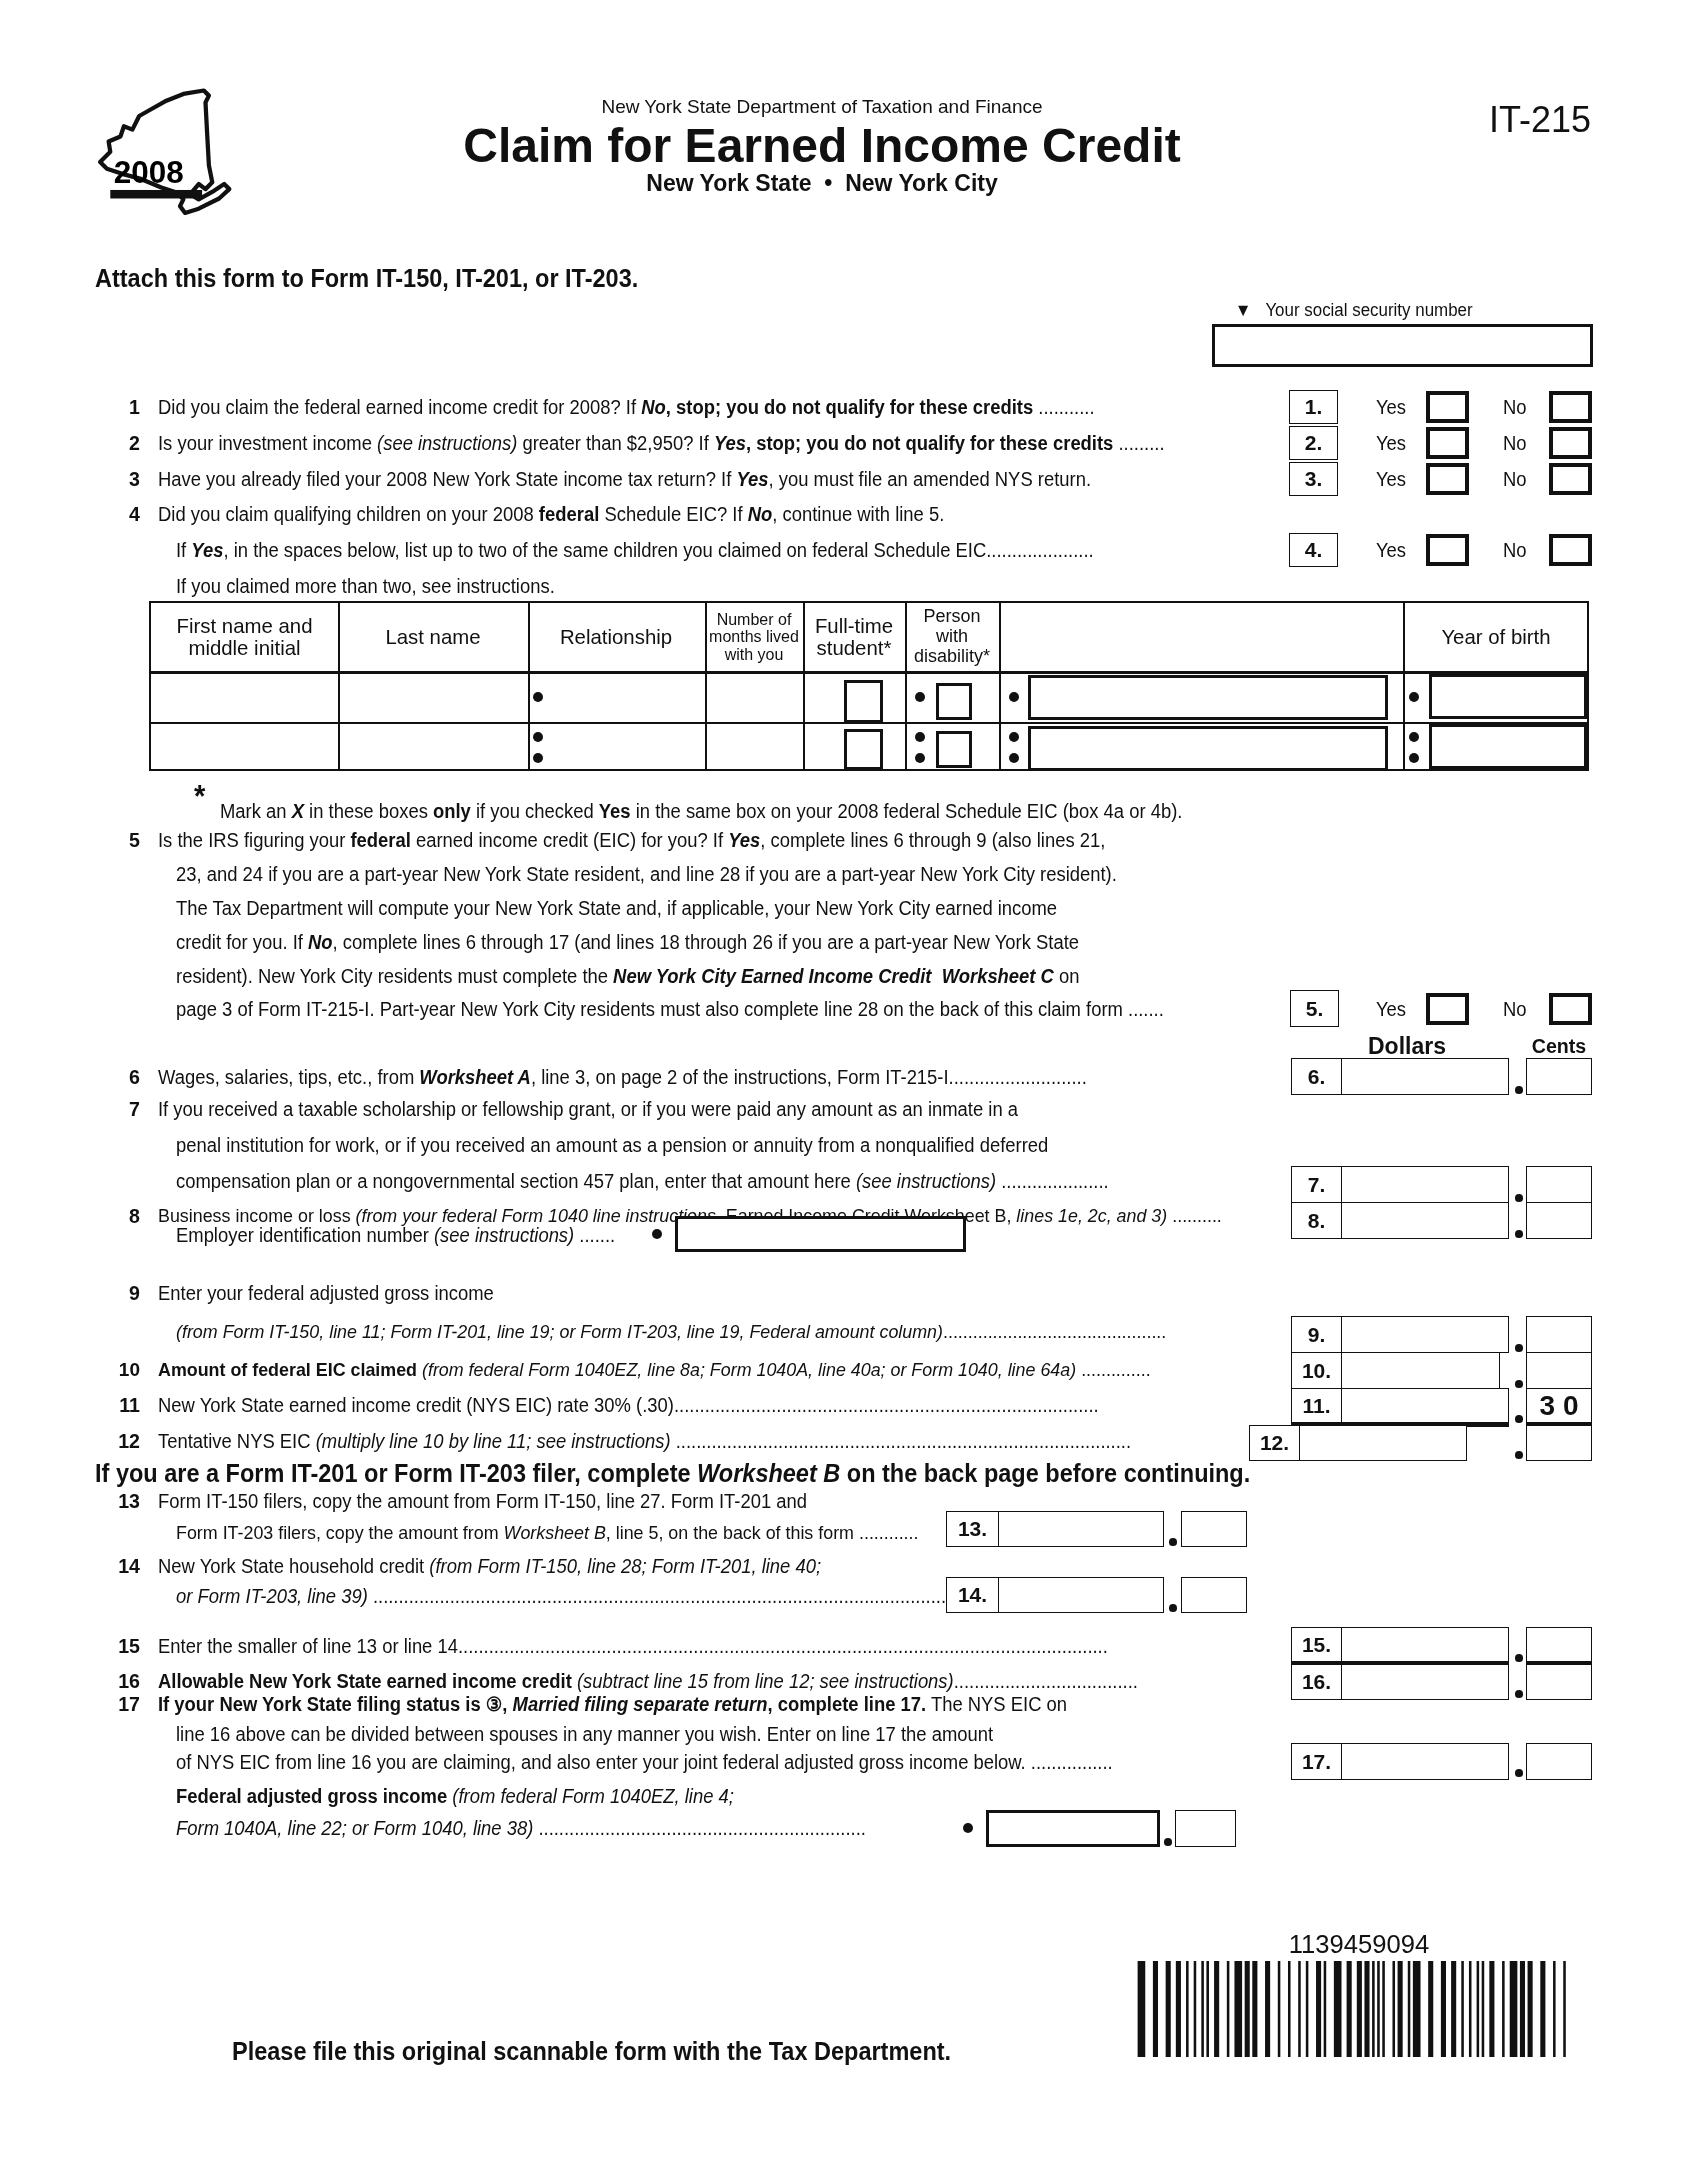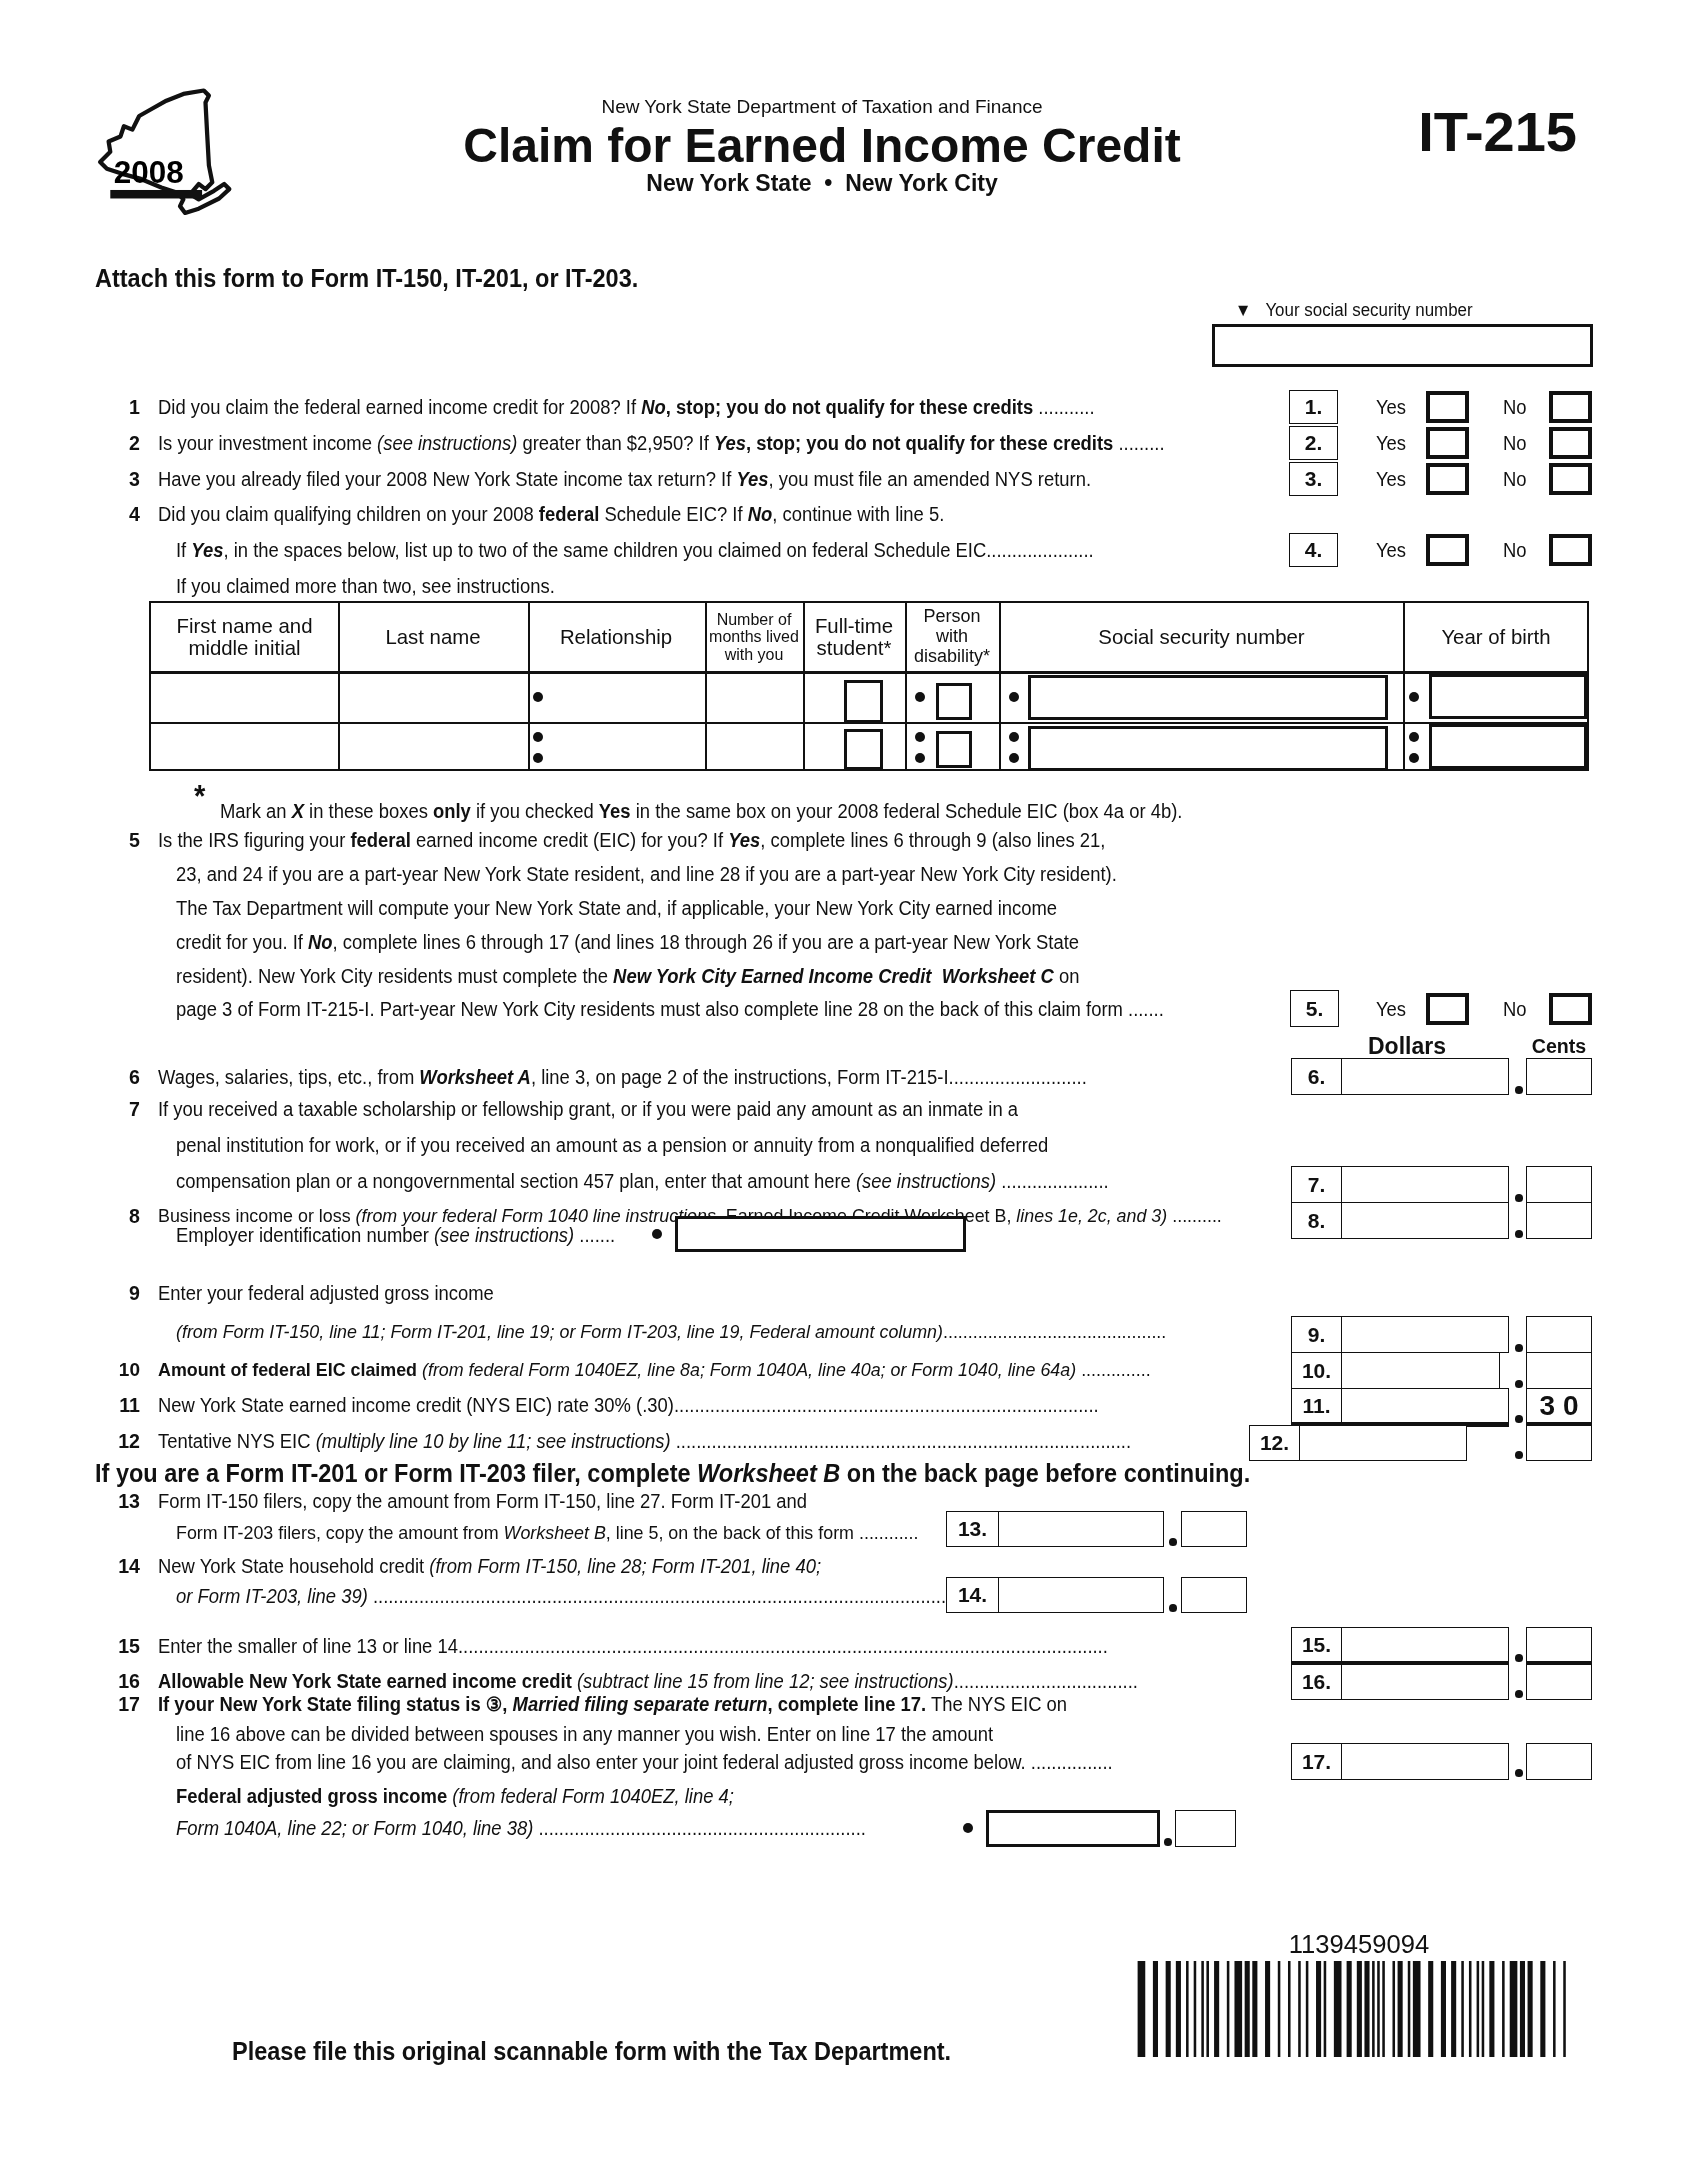--- a/index.html
+++ b/index.html
@@ -39,21 +39,21 @@
   <div style="position:absolute;left:95px;top:87px;width:153px;height:132px">
     <svg viewBox="0 0 180 155" width="153" height="132">
       <path d="M14 96 L6 88 L18 76 L16 64 L30 58 L34 46 L44 50 L52 34 L66 26 L84 16 L104 8 L128 4 L134 10 L130 18 L132 56 L134 92 L138 112 L130 120 L122 114 L112 126 L122 132 L140 122 L152 114 L158 120 L146 131 L122 143 L106 148 L100 140 L104 132 L96 124 L78 118 L54 108 L32 102 Z" fill="#fff" stroke="#111" stroke-width="5" stroke-linejoin="round"></path>
       <text x="22" y="113" font-size="37" font-weight="bold" font-family="Liberation Sans, sans-serif">2008</text>
       <rect x="18" y="121" width="108" height="10" fill="#111"></rect>
     </svg>
   </div>
   <div class="ctr" style="left:822px;top:107px;font-size:19px">New York State Department of Taxation and Finance</div>
   <div class="ctr" style="left:822px;top:145px;font-size:48px;font-weight:700">Claim for Earned Income Credit</div>
   <div class="ctr" style="left:822px;top:183px;font-size:23px;font-weight:700">New York State  •  New York City</div>
-  <div style="position:absolute;right:108px;top:99px;font-size:56px;font-weight:700">IT-215</div>
+  <div style="position:absolute;right:94px;top:99px;font-size:36px;font-weight:400">IT-215</div>
 
   <div class="t" style="left:95px;top:278px;font-size:25px;font-weight:700">Attach this form to Form IT-150, IT-201, or IT-203.</div>
 
   <div class="t" style="left:1216px;top:310px;font-size:18px">
     <span>▼</span><span>   </span><span>Your social security number</span>
   </div>
   <div class="bbox" style="left:1212px;top:324px;width:381px;height:43px"></div>
 
   <div class="num" style="top:407px">1</div>
   <div class="t" style="left:158px;top:407px"><span>Did you claim the federal earned income credit for 2008? If </span><span style="font-weight: 700; font-style: italic;">No</span><span style="font-weight: 700;">, stop; you do not qualify for these credits</span><span> ...........</span></div>
@@ -107,21 +107,20 @@
     <div class="th" style="left:187px;width:190px">Last name</div>
     <div class="th" style="left:377px;width:176px">Relationship</div>
     <div class="th" style="left:554px;width:98px;font-size:16px">Number of
 months lived
 with you</div>
     <div class="th" style="left:652px;width:102px">Full-time
 student*</div>
     <div class="th" style="left:754px;width:94px;font-size:18px">Person
 with
 disability*</div>
-    <div class="th" style="left:848px;width:405px">Social security number</div>
     <div class="th" style="left:1252px;width:186px">Year of birth</div>
 
     <div class="blt" style="left:382px;top:89px"></div>
     <div class="cbx" style="left:693px;top:77px;width:39px;height:43px"></div>
     <div class="blt" style="left:764px;top:89px"></div>
     <div class="cbx" style="left:785px;top:80px;width:36px;height:37px"></div>
     <div class="blt" style="left:858px;top:89px"></div>
     <div class="bbox" style="left:877px;top:72px;width:360px;height:45px"></div>
     <div class="blt" style="left:1258px;top:89px"></div>
     <div class="bbox" style="left:1278px;top:71px;width:158px;height:45px"></div>

